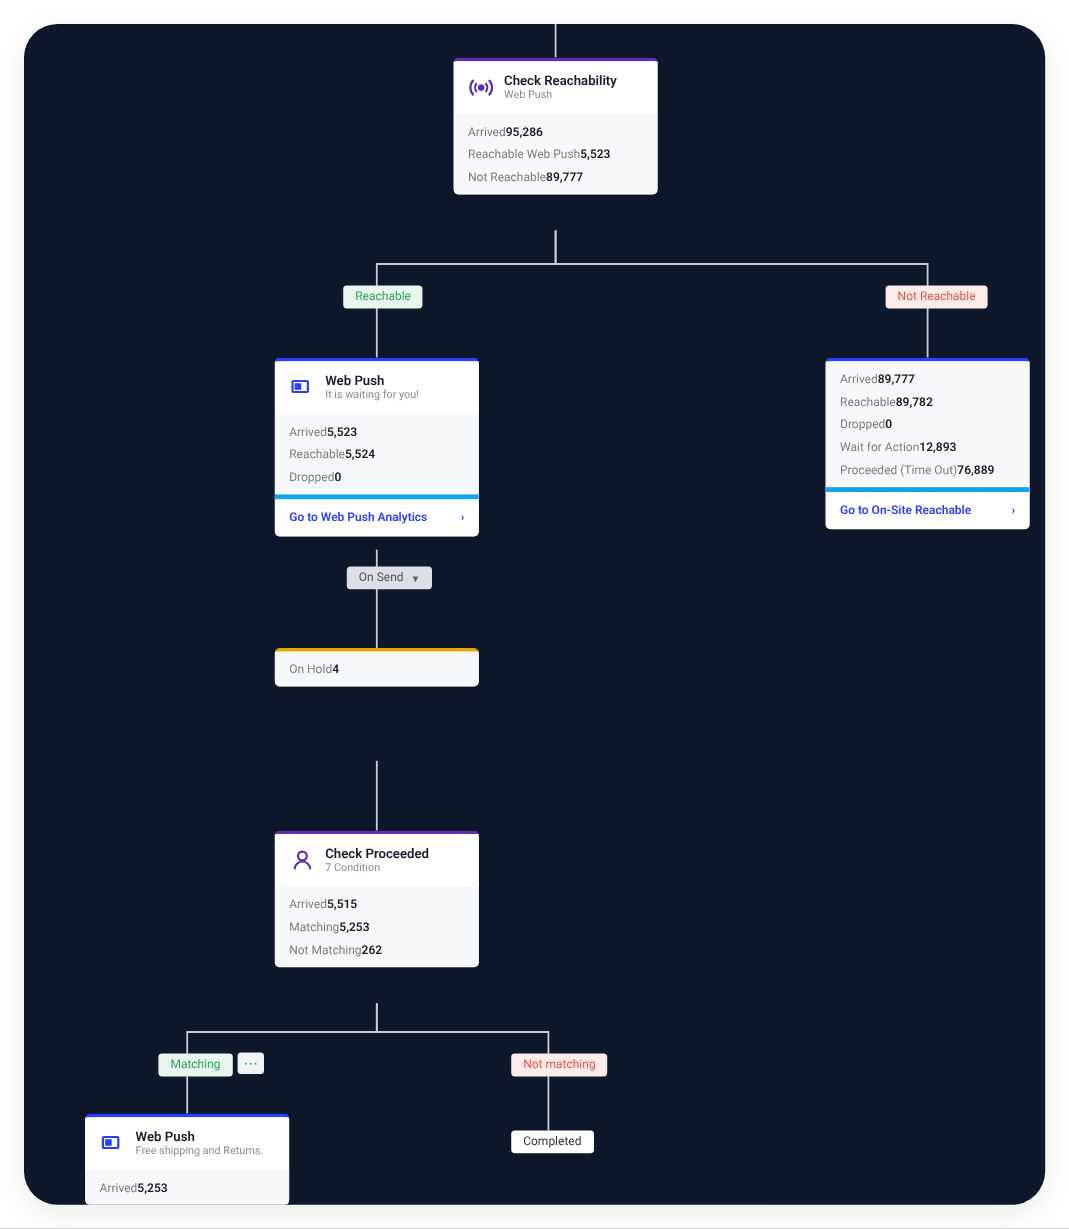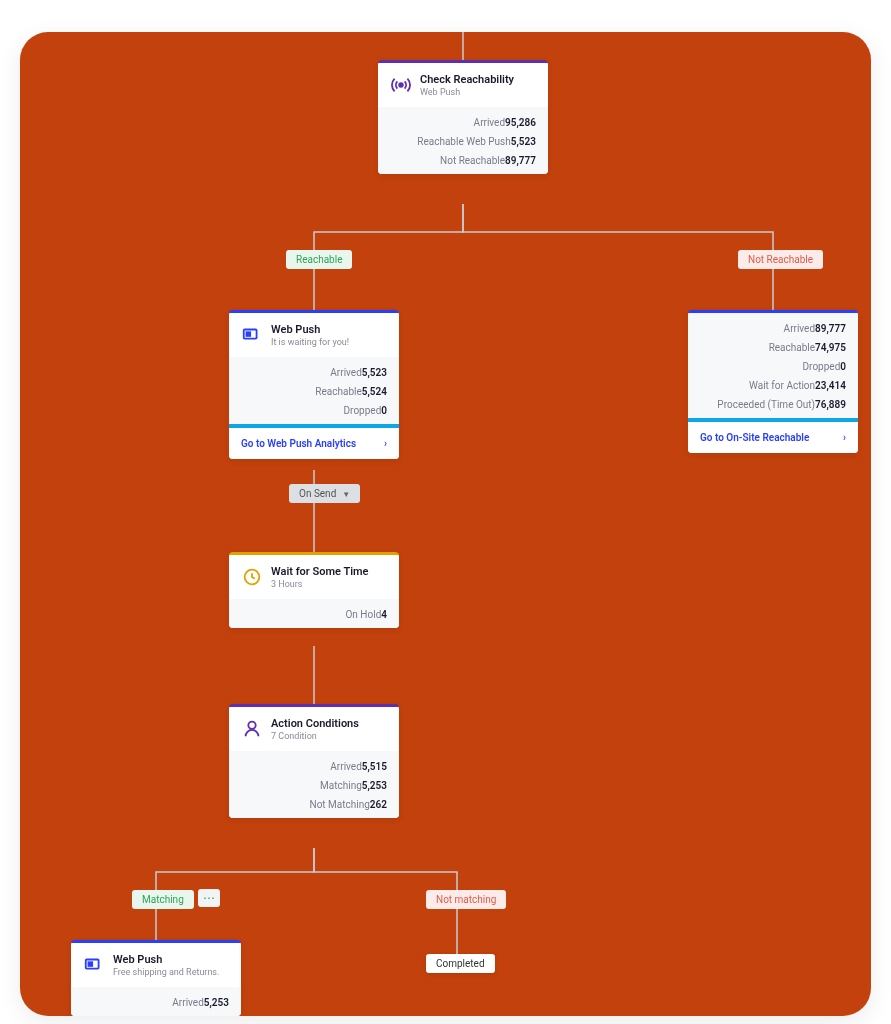--- a/index.html
+++ b/index.html
@@ -1,26 +1,26 @@
 <!DOCTYPE html>
 <html><head>
 <meta charset="utf-8">
 <style>
   * { box-sizing: border-box; margin: 0; padding: 0; font-family: -apple-system, BlinkMacSystemFont, "Segoe UI", Roboto, Arial, sans-serif; }
   body { background: #fff; padding: 20px; }
-  .canvas { position: relative; width: 851px; height: 984px; margin: 12px auto; background: #c2410c; border-radius: 28px; overflow: hidden; box-shadow: 0 6px 24px rgba(0,0,0,0.08); }
+  .canvas { position: relative; width: 851px; height: 984px; margin: 0 auto; background: #0f172a; border-radius: 28px; overflow: hidden; box-shadow: 0 6px 24px rgba(0,0,0,0.08); }
   .card { position: absolute; width: 170px; background: #fff; border-radius: 4px; box-shadow: 0 2px 6px rgba(0,0,0,0.08); border-top: 3px solid #5e2eb3; overflow: hidden; }
   .card.blue-top { border-top-color: #2a3eff; }
   .card.orange-top { border-top-color: #e2a300; }
   .card-head { display: flex; align-items: center; padding: 10px 12px; background: #fff; }
   .card-icon { width: 22px; height: 22px; margin-right: 8px; display: flex; align-items: center; justify-content: center; }
   .card-title { font-size: 11px; font-weight: 600; color: #1a1a2e; }
   .card-subtitle { font-size: 9px; color: #8a8a9a; margin-top: 1px; }
   .card-stats { background: #f7f8fa; padding: 6px 12px 4px 12px; }
-  .stat-row { display: flex; justify-content: flex-end; font-size: 10px; padding: 4px 0; color: #7a7a8b; }
+  .stat-row { display: flex; justify-content: flex-start; font-size: 10px; padding: 4px 0; color: #7a7a8b; }
   .stat-val { color: #1a1a2e; font-weight: 600; }
   .card-link { display: flex; justify-content: space-between; align-items: center; padding: 10px 12px; font-size: 10px; font-weight: 600; color: #2a3eff; cursor: pointer; background: #fff; border-top: 4px solid #0ea5e9; }
   .chip { position: absolute; font-size: 10px; padding: 4px 10px; border-radius: 3px; background: #fff; }
   .chip.green { color: #2fa35a; background: #e9f6ee; }
   .chip.red { color: #e05a4b; background: #fbecea; }
   .chip.gray { color: #555; background: #dcdfe3; display:flex; align-items:center; gap:6px; }
   .chip.plain { color: #333; background: #fff; box-shadow: 0 1px 4px rgba(0,0,0,0.1); }
   .dots { position:absolute; width:22px; height:18px; border-radius:3px; background:#f1f3f5; font-size:12px; display:flex; align-items:center; justify-content:center; color:#2fa35a; cursor:pointer; }
   svg.connector { position: absolute; top:0; left:0; width: 851px; height: 984px; pointer-events: none; }
   .chev { font-size: 10px; color: #2a3eff; }
@@ -111,72 +111,60 @@
   </div>
 
   <div class="card blue-top" style="left:668px; top:278px;">
     <div class="card-stats">
       <div class="stat-row">
           <span>Arrived</span>
           <span class="stat-val">89,777</span>
         </div>
       <div class="stat-row">
           <span>Reachable</span>
-          <span class="stat-val">74,975</span>
+          <span class="stat-val">89,782</span>
         </div>
       <div class="stat-row">
           <span>Dropped</span>
           <span class="stat-val">0</span>
         </div>
       <div class="stat-row">
           <span>Wait for Action</span>
-          <span class="stat-val">23,414</span>
+          <span class="stat-val">12,893</span>
         </div>
       <div class="stat-row">
           <span>Proceeded (Time Out)</span>
           <span class="stat-val">76,889</span>
         </div>
     </div>
     <div class="card-link">
       <span>Go to On-Site Reachable</span>
       <span class="chev">›</span>
     </div>
   </div>
 
   <div class="card orange-top" style="left:209px; top:520px;">
-    <div class="card-head">
-      <div class="card-icon">
-        <svg width="22" height="22" viewBox="0 0 24 24" fill="none" stroke="#e2a300" stroke-width="2">
-            <circle cx="12" cy="12" r="8"></circle>
-            <path d="M12 8 L12 12 L15 14"></path>
-          </svg>
-      </div>
-      <div>
-        <div class="card-title">Wait for Some Time</div>
-        <div class="card-subtitle">3 Hours</div>
-      </div>
-    </div>
     <div class="card-stats">
       <div class="stat-row">
           <span>On Hold</span>
           <span class="stat-val">4</span>
         </div>
     </div>
   </div>
 
   <div class="card" style="left:209px; top:672px;">
     <div class="card-head">
       <div class="card-icon">
         <svg width="22" height="22" viewBox="0 0 24 24" fill="none" stroke="#5e2eb3" stroke-width="2">
             <circle cx="12" cy="8" r="4"></circle>
             <path d="M5 20 A7 7 0 0 1 19 20"></path>
           </svg>
       </div>
       <div>
-        <div class="card-title">Action Conditions</div>
+        <div class="card-title">Check Proceeded</div>
         <div class="card-subtitle">7 Condition</div>
       </div>
     </div>
     <div class="card-stats">
       <div class="stat-row">
           <span>Arrived</span>
           <span class="stat-val">5,515</span>
         </div>
       <div class="stat-row">
           <span>Matching</span>

